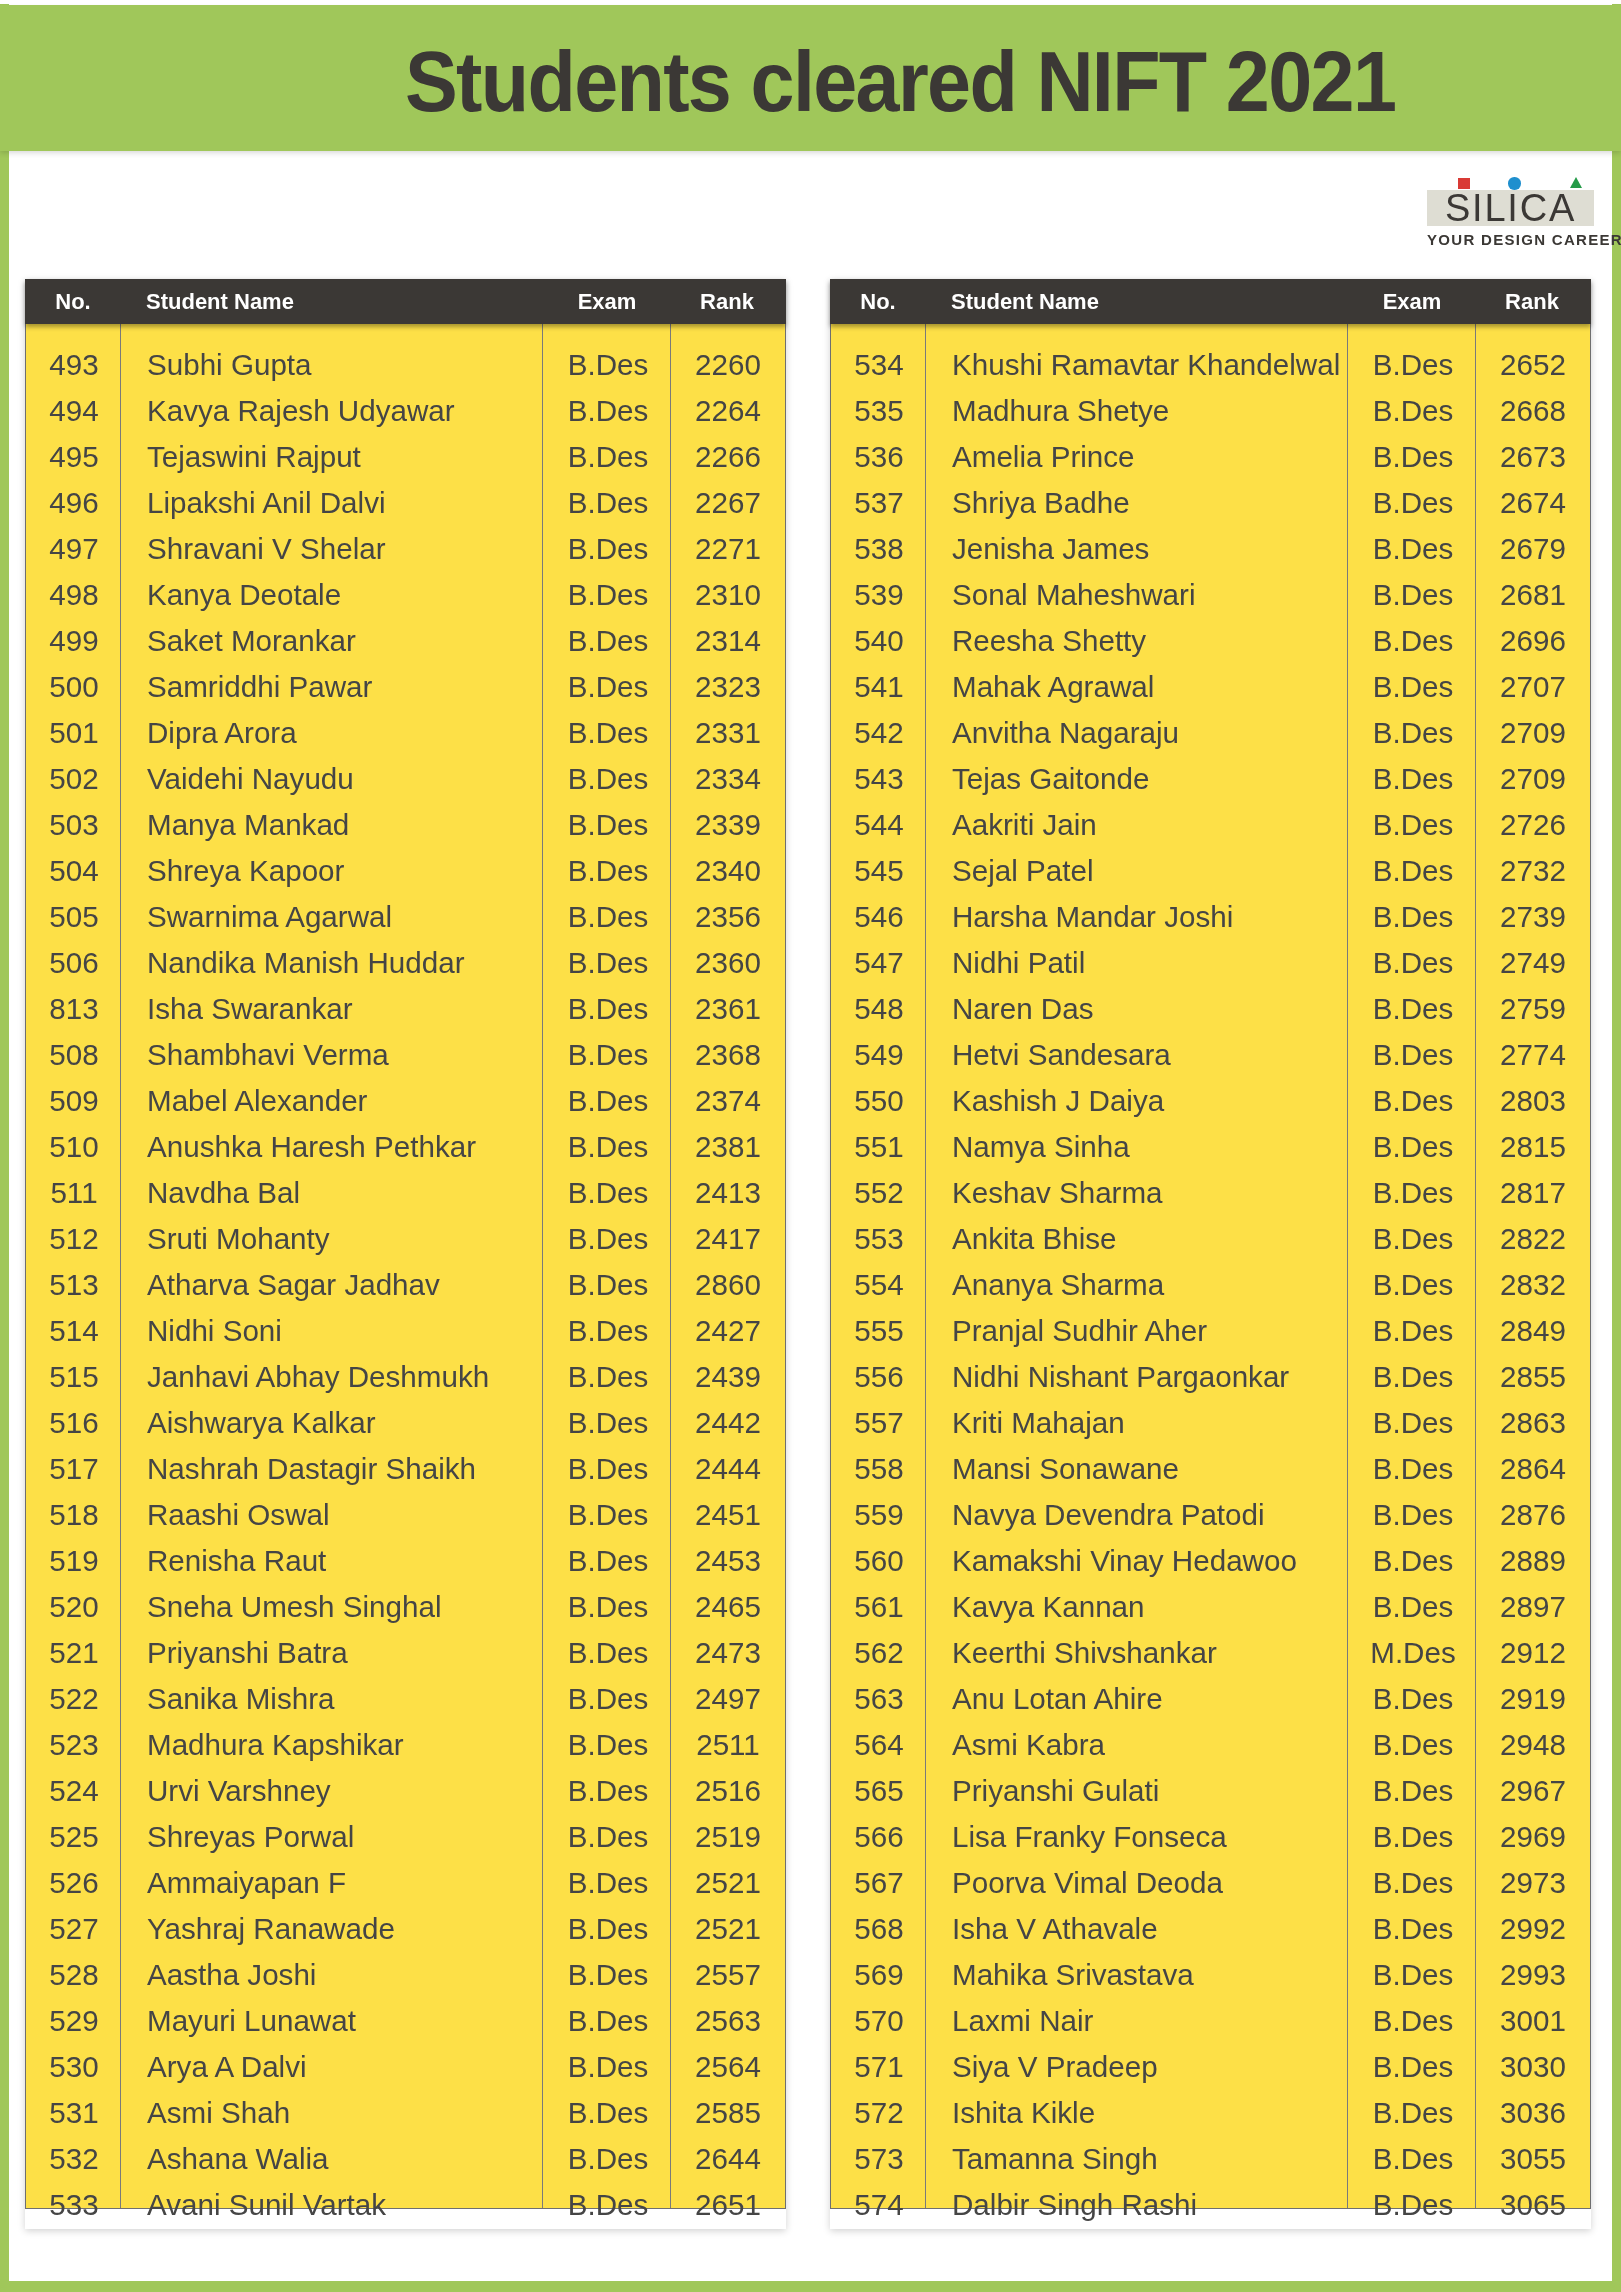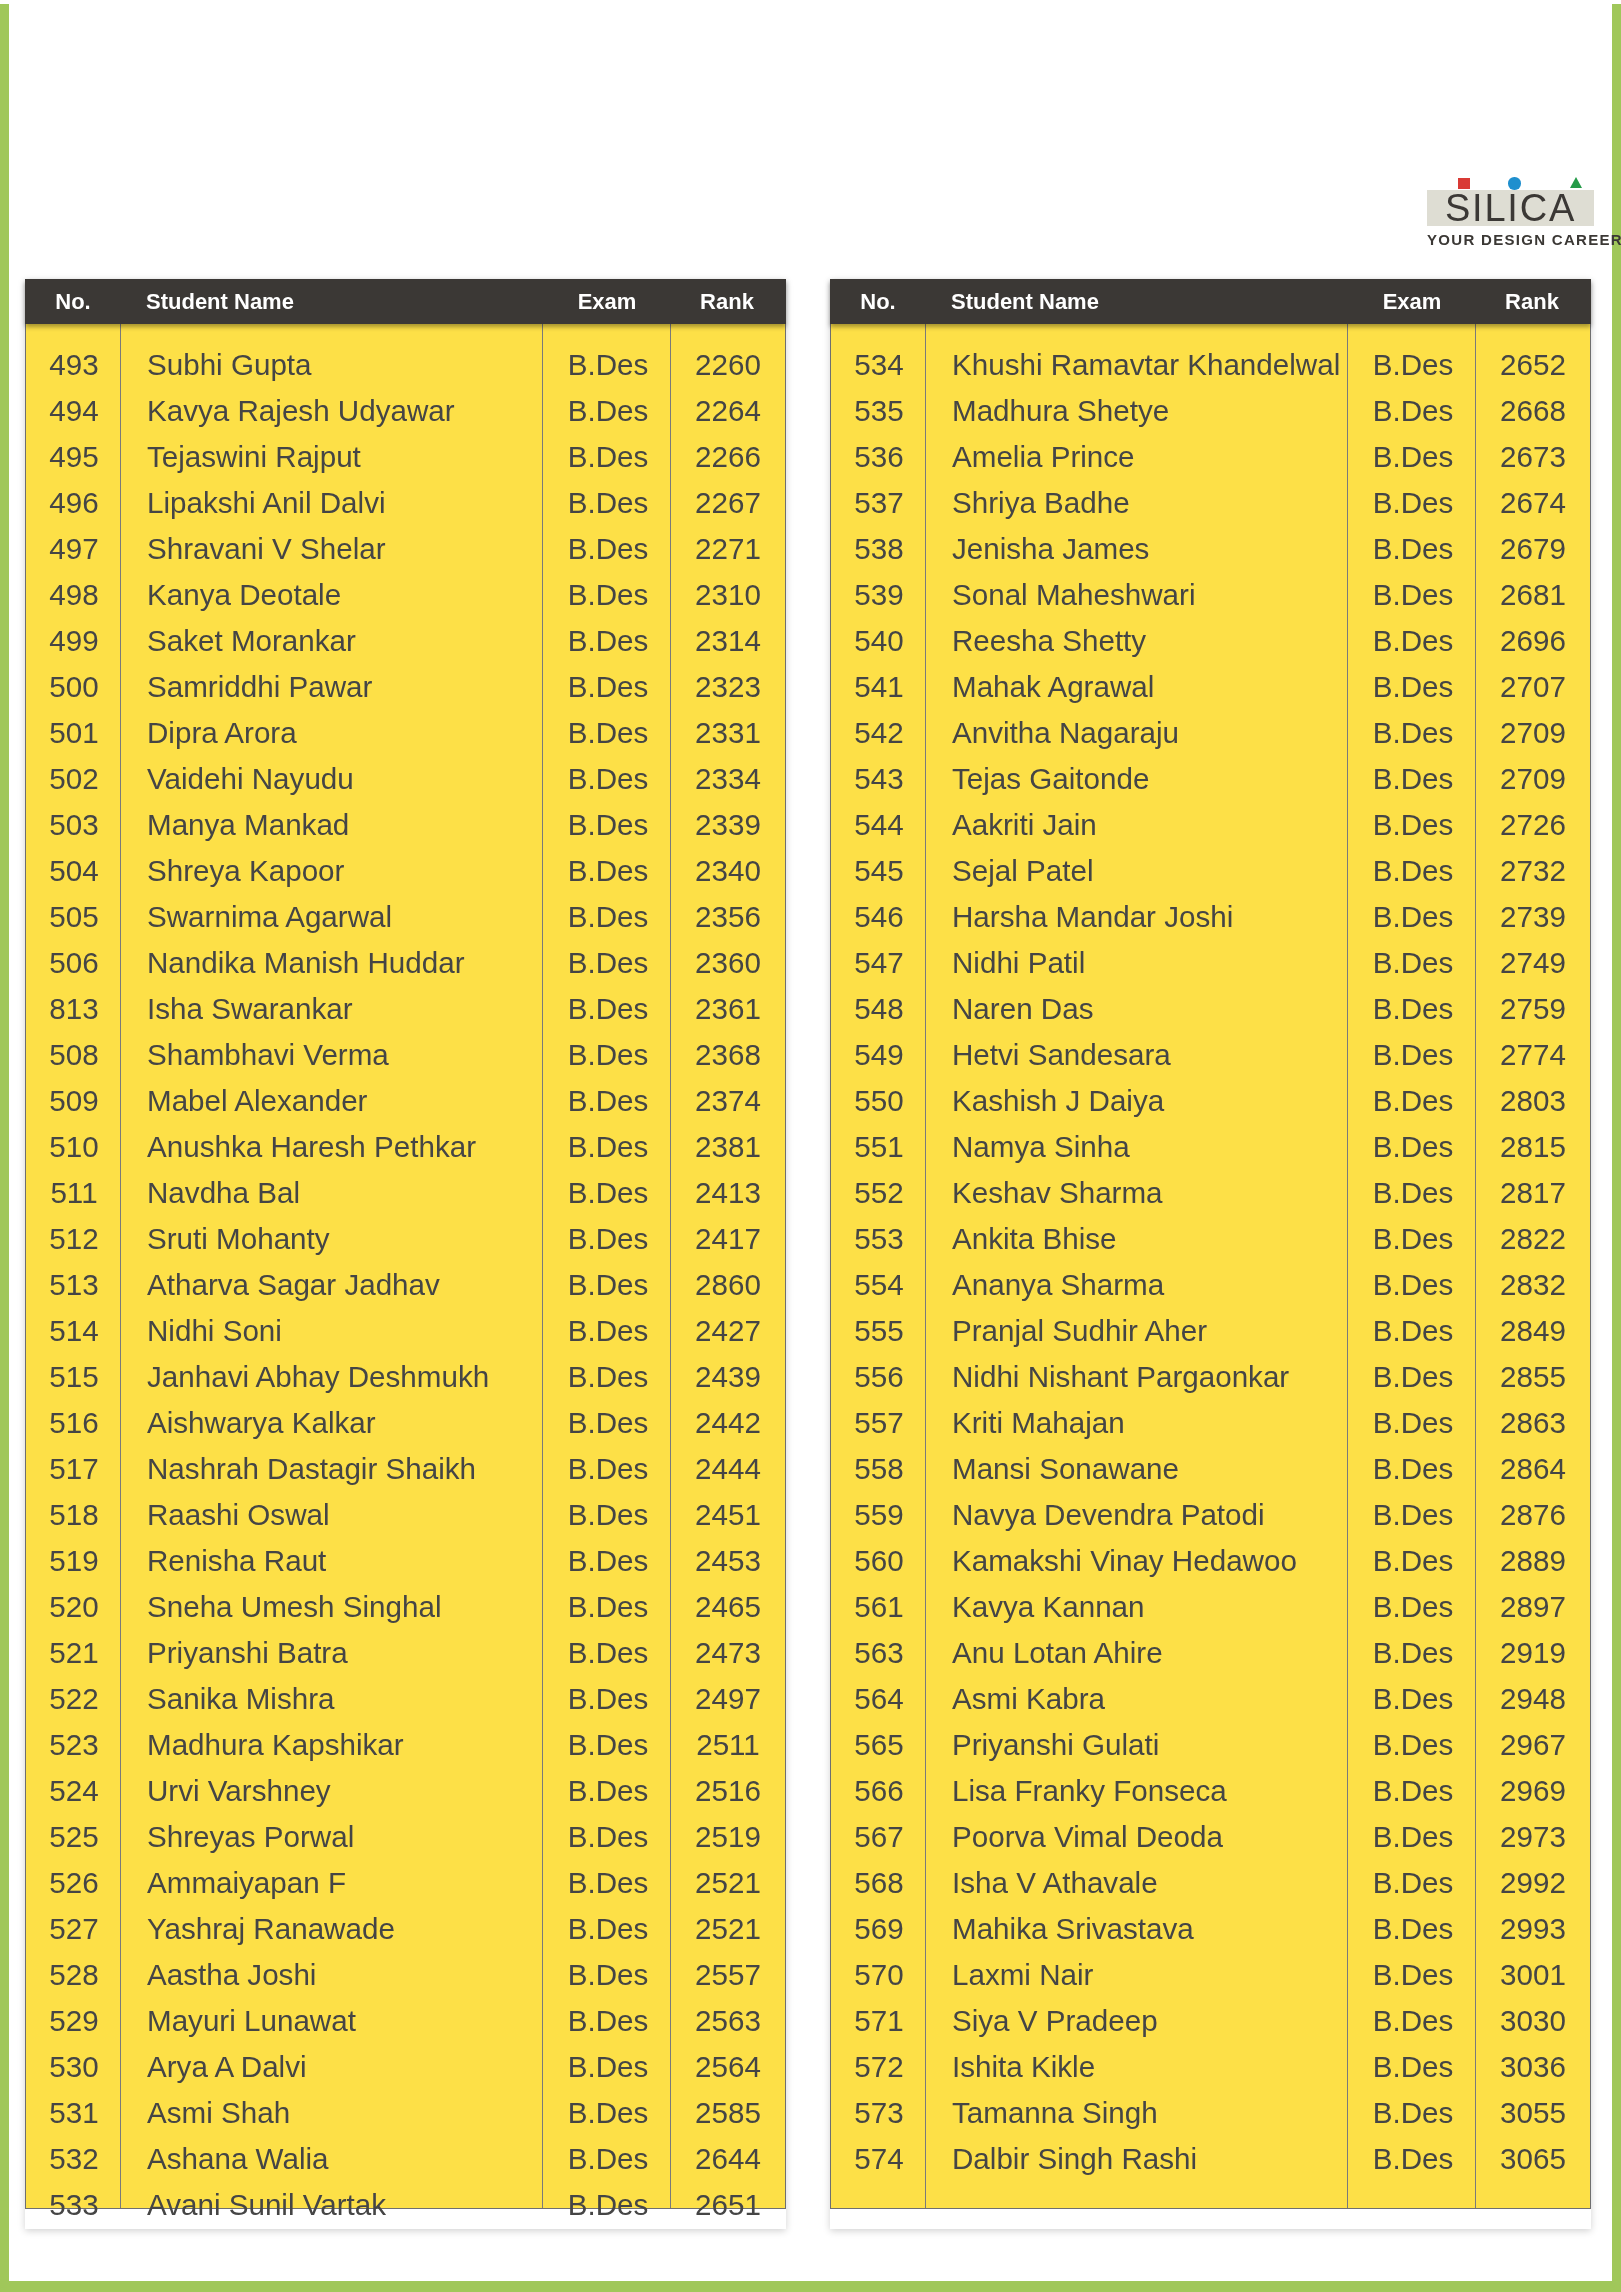--- a/index.html
+++ b/index.html
@@ -91,20 +91,23 @@
 </style>
 </head>
 <body>
 
 <div class="page">
 
   <div class="strip strip-left"></div>
   <div class="strip strip-right"></div>
   <div class="strip strip-bottom"></div>
 
+  <div class="banner">
+    <div class="banner-title">Students cleared NIFT 2021</div>
+  </div>
 
 
   <div class="logo">
     <div class="sq"></div>
     <div class="dot"></div>
     <div class="tri"></div>
     <div class="mark">SILICA</div>
     <div class="tagline">YOUR DESIGN CAREER GUIDE</div>
   </div>
 
@@ -541,20 +544,26 @@
           <div class="c-exam">B.Des</div>
           <div class="c-rank">2889</div>
         </div>
         <div class="row">
           <div class="c-no">561</div>
           <div class="c-name">Kavya Kannan</div>
           <div class="c-exam">B.Des</div>
           <div class="c-rank">2897</div>
         </div>
         <div class="row">
+          <div class="c-no">562</div>
+          <div class="c-name">Keerthi Shivshankar</div>
+          <div class="c-exam">M.Des</div>
+          <div class="c-rank">2912</div>
+        </div>
+        <div class="row">
           <div class="c-no">563</div>
           <div class="c-name">Anu Lotan Ahire</div>
           <div class="c-exam">B.Des</div>
           <div class="c-rank">2919</div>
         </div>
         <div class="row">
           <div class="c-no">564</div>
           <div class="c-name">Asmi Kabra</div>
           <div class="c-exam">B.Des</div>
           <div class="c-rank">2948</div>

